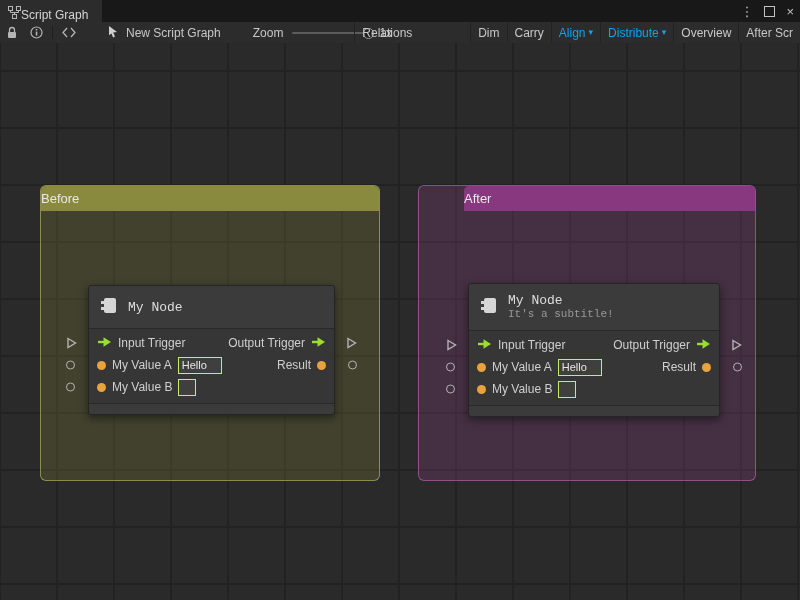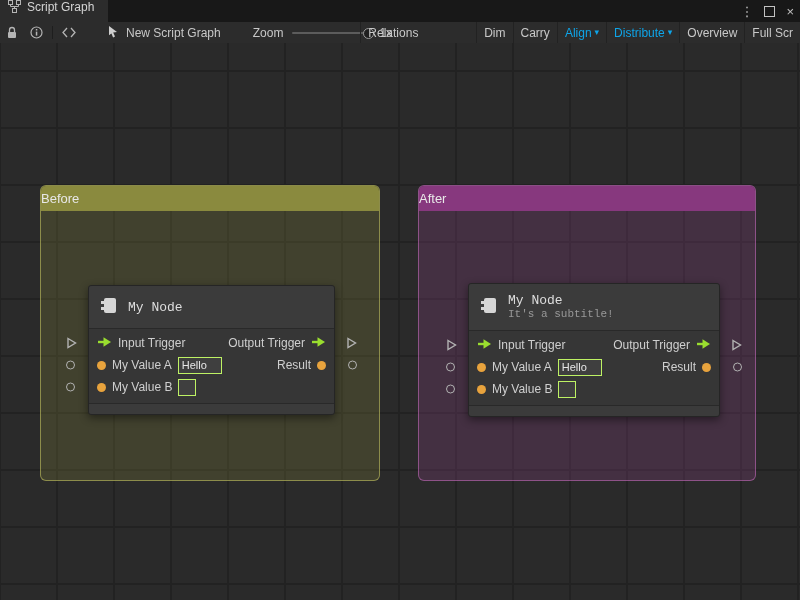--- a/index.html
+++ b/index.html
@@ -3,21 +3,21 @@
 <meta charset="utf-8">
 <style>
   html,body{margin:0;padding:0;}
   body{width:800px;height:600px;overflow:hidden;background:#2a2a2a;
        font-family:"Liberation Sans", sans-serif; position:relative;
        -webkit-font-smoothing:antialiased;}
   .stage{position:absolute;inset:0;width:800px;height:600px;}
 
   
   .tabbar{position:absolute;top:0;left:0;right:0;height:22px;background:#181818;}
-  .tab{position:absolute;left:0;top:0;height:22px;display:flex;align-items:flex-start;gap:6px;
+  .tab{position:absolute;left:0;top:0;height:22px;display:flex;align-items:flex-end;gap:0;
        padding:0 14px 0 8px;background:#2c2c2c;color:#d4d4d4;font-size:12px;}
   .win-controls{position:absolute;right:6px;top:0;height:22px;display:flex;align-items:center;gap:11px;
        color:#c2c2c2;font-size:13px;}
   .maximize-box{width:9px;height:9px;border:1px solid #c2c2c2;display:inline-block;}
 
   
   .toolbar{position:absolute;top:22px;left:0;right:0;height:21px;background:#2c2c2c;
        border-bottom:1px solid #191919;display:flex;align-items:center;
        font-size:12px;color:#c8c8c8;overflow:hidden;}
   .tb-icon{display:flex;align-items:center;justify-content:center;width:24px;height:100%;}
@@ -43,21 +43,21 @@
 
   
   .group{position:absolute;border-radius:6px;box-sizing:border-box;}
   .group.before{left:40px;top:142px;width:340px;height:296px;
       background:rgba(150,150,62,0.22);border:1px solid rgba(205,205,100,0.55);}
   .group.after{left:418px;top:142px;width:338px;height:296px;
       background:rgba(165,72,156,0.22);border:1px solid rgba(215,115,205,0.5);}
   .group-header{height:25px;display:flex;align-items:center;padding:0 0;
       font-size:13px;color:#e8e8e8;border-radius:5px 5px 0 0;}
   .group.before .group-header{background:#8a8a3e;}
-  .group.after .group-header{background:#87387e;}
+  .group.after .group-header{background:#87387e;margin-left:45px;}
 
   
   .node{position:absolute;background:#363636;border:1px solid #252525;border-radius:3px;
       box-shadow:0 3px 9px rgba(0,0,0,0.45);font-size:12px;color:#cfcfcf;}
   .node.a{left:88px;top:242px;width:245px;}
   .node.b{left:468px;top:240px;width:250px;}
   .node-header{display:flex;align-items:center;gap:9px;padding:0 10px;background:#3b3b3b;
       border-bottom:1px solid #292929;border-radius:3px 3px 0 0;min-height:42px;font-family:Liberation Mono, monospace;}
   .node-header.tall{min-height:46px;}
   .node-title{font-size:13px;color:#dedede;line-height:15px;}
@@ -148,21 +148,21 @@
       <div class="tb-btn">Carry</div>
       <div class="tb-btn disabled">
         <span>Align</span>
         <span class="dd">▾</span>
       </div>
       <div class="tb-btn disabled">
         <span>Distribute</span>
         <span class="dd">▾</span>
       </div>
       <div class="tb-btn">Overview</div>
-      <div class="tb-btn">Full Scr</div>
+      <div class="tb-btn">After Scr</div>
     </div>
   </div>
 
   <div class="canvas">
 
     <div class="group before">
       <div class="group-header">
           <span>Before</span>
         </div>
     </div>

